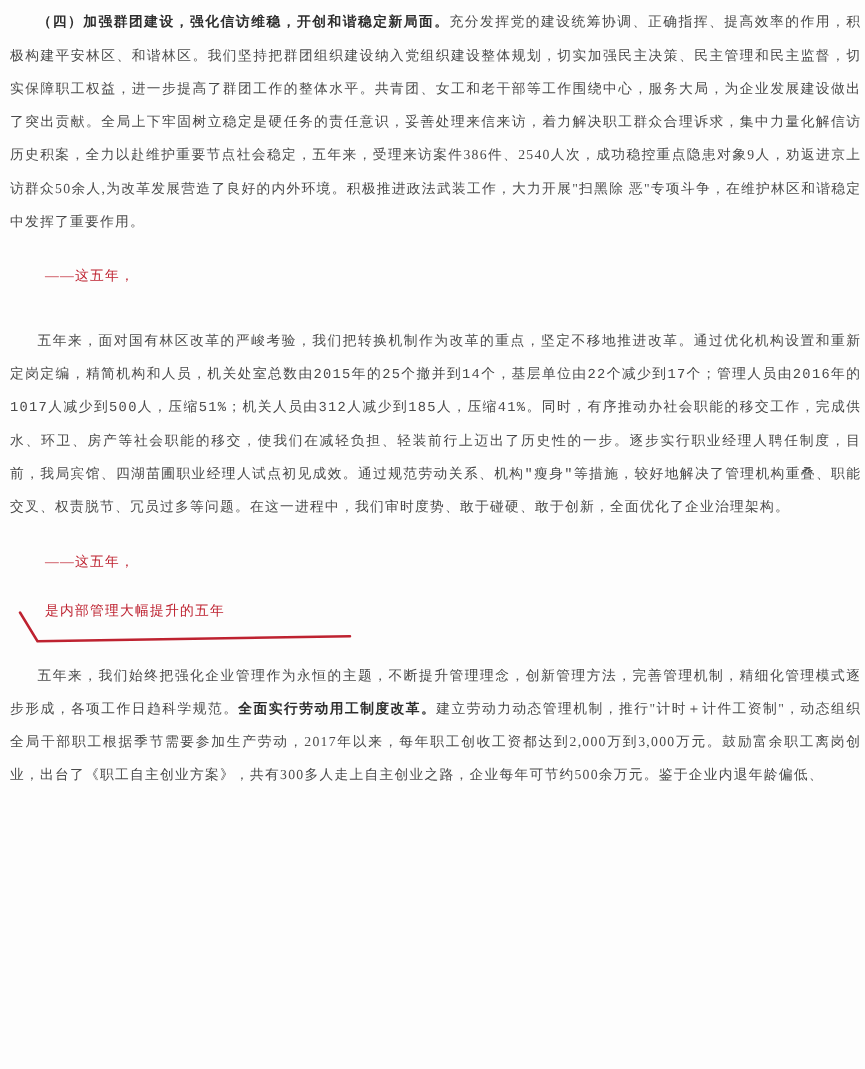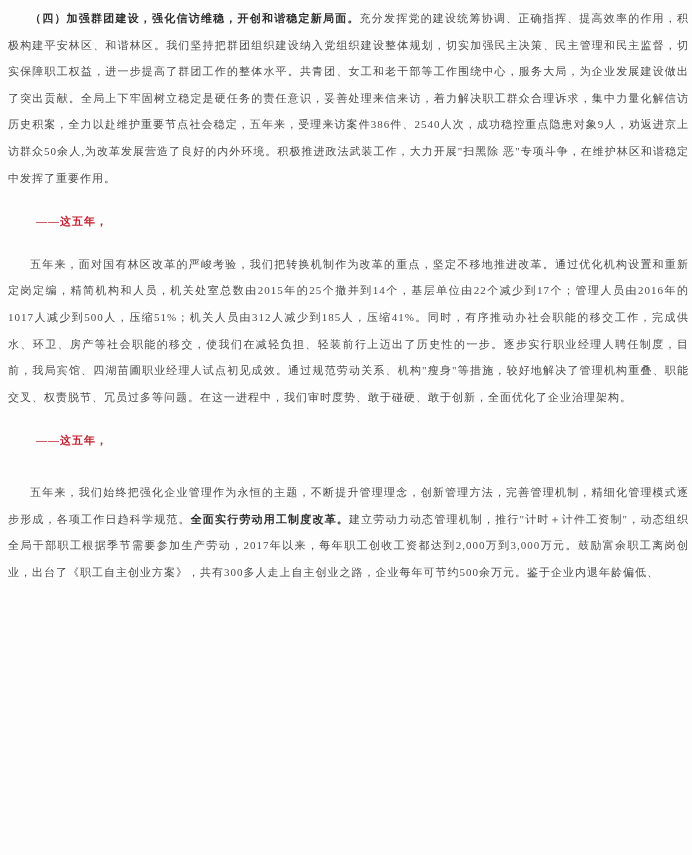--- a/index.html
+++ b/index.html
@@ -25,25 +25,25 @@
   }
   .para{
     margin:0;
     text-align:justify;
     text-indent:2em;
   }
   .para .lead-bold, .para .mid-bold{
     font-weight:bold;
     color:var(--ink-bold);
   }
-  .para-2{margin-top:16px;}
+  .para-2{margin-top:26px;font-family:Liberation Mono, monospace;}
   .para-3{margin-top:25px;}
   .red-heading{
     color:var(--red);
-    font-weight:bold;
+    font-weight:normal;
   }
   .rh-dash{
     margin:17px 0 0 0;
     padding-left:28px;
   }
   .rh-title-wrap{
     position:relative;
     padding-left:28px;
     margin-top:12px;
   }
@@ -70,17 +70,23 @@
   <p class="para para-1"><span class="lead-bold">（四）加强群团建设，强化信访维稳，开创和谐稳定新局面。</span><span>充分发挥党的建设统筹协调、正确指挥、提高效率的作用，积极构建平安林区、和谐林区。我们坚持把群团组织建设纳入党组织建设整体规划，切实加强民主决策、民主管理和民主监督，切实保障职工权益，进一步提高了群团工作的整体水平。共青团、女工和老干部等工作围绕中心，服务大局，为企业发展建设做出了突出贡献。全局上下牢固树立稳定是硬任务的责任意识，妥善处理来信来访，着力解决职工群众合理诉求，集中力量化解信访历史积案，全力以赴维护重要节点社会稳定，五年来，受理来访案件386件、2540人次，成功稳控重点隐患对象9人，劝返进京上访群众50余人,为改革发展营造了良好的内外环境。积极推进政法武装工作，大力开展"扫黑除 恶"专项斗争，在维护林区和谐稳定中发挥了重要作用。</span></p>
 
   <div class="red-heading">
     <p class="rh-dash">——这五年，</p>
   </div>
 
   <p class="para para-2"><span>五年来，面对国有林区改革的严峻考验，我们把转换机制作为改革的重点，坚定不移地推进改革。通过优化机构设置和重新定岗定编，精简机构和人员，机关处室总数由2015年的25个撤并到14个，基层单位由22个减少到17个；管理人员由2016年的1017人减少到500人，压缩51%；机关人员由312人减少到185人，压缩41%。同时，有序推动办社会职能的移交工作，完成供水、环卫、房产等社会职能的移交，使我们在减轻负担、轻装前行上迈出了历史性的一步。逐步实行职业经理人聘任制度，目前，我局宾馆、四湖苗圃职业经理人试点初见成效。通过规范劳动关系、机构"瘦身"等措施，较好地解决了管理机构重叠、职能交叉、权责脱节、冗员过多等问题。在这一进程中，我们审时度势、敢于碰硬、敢于创新，全面优化了企业治理架构。</span></p>
 
   <div class="red-heading">
     <p class="rh-dash">——这五年，</p>
+    <div class="rh-title-wrap">
+      <p class="rh-title">是内部管理大幅提升的五年</p>
+      <svg class="swoosh" width="278" height="30" viewBox="0 0 278 30" aria-hidden="true">
+        <polyline points="2,3 16,26 266,22"></polyline>
+      </svg>
+    </div>
   </div>
 
   <p class="para para-3"><span>五年来，我们始终把强化企业管理作为永恒的主题，不断提升管理理念，创新管理方法，完善管理机制，精细化管理模式逐步形成，各项工作日趋科学规范。</span><span class="mid-bold">全面实行劳动用工制度改革。</span><span>建立劳动力动态管理机制，推行"计时＋计件工资制"，动态组织全局干部职工根据季节需要参加生产劳动，2017年以来，每年职工创收工资都达到2,000万到3,000万元。鼓励富余职工离岗创业，出台了《职工自主创业方案》，共有300多人走上自主创业之路，企业每年可节约500余万元。鉴于企业内退年龄偏低、</span></p>
 
 </main>
 
 </body></html>

